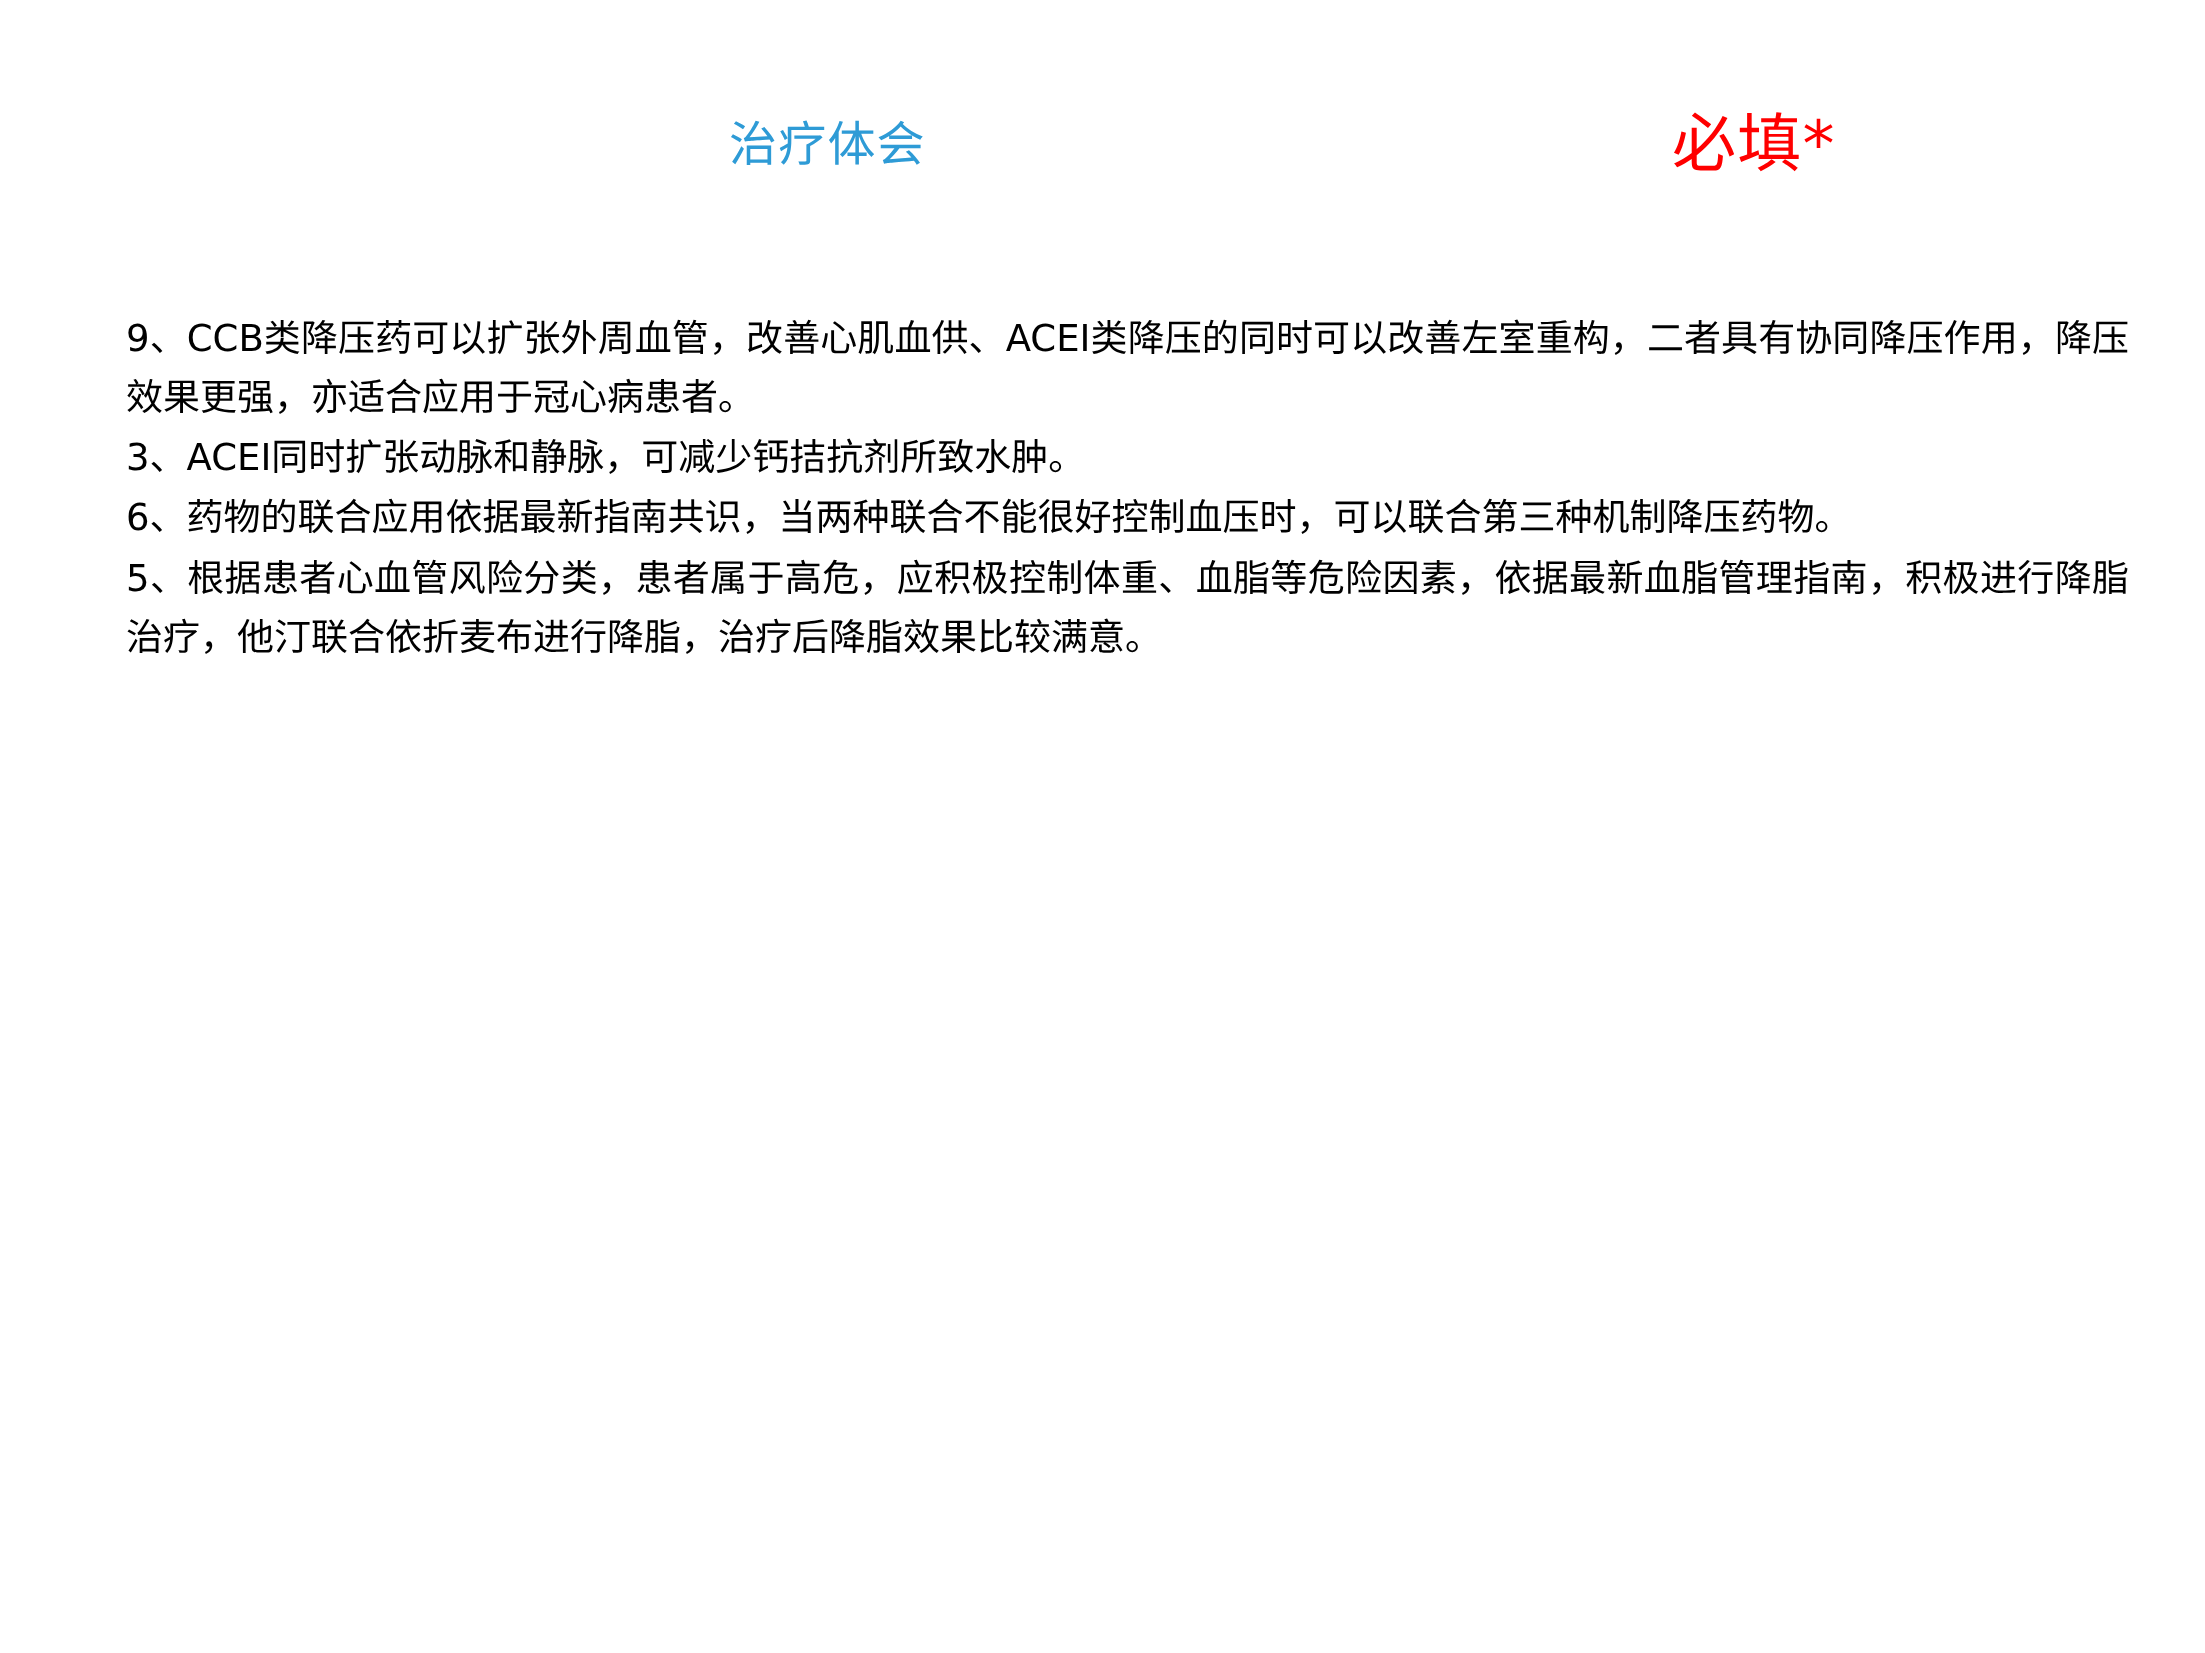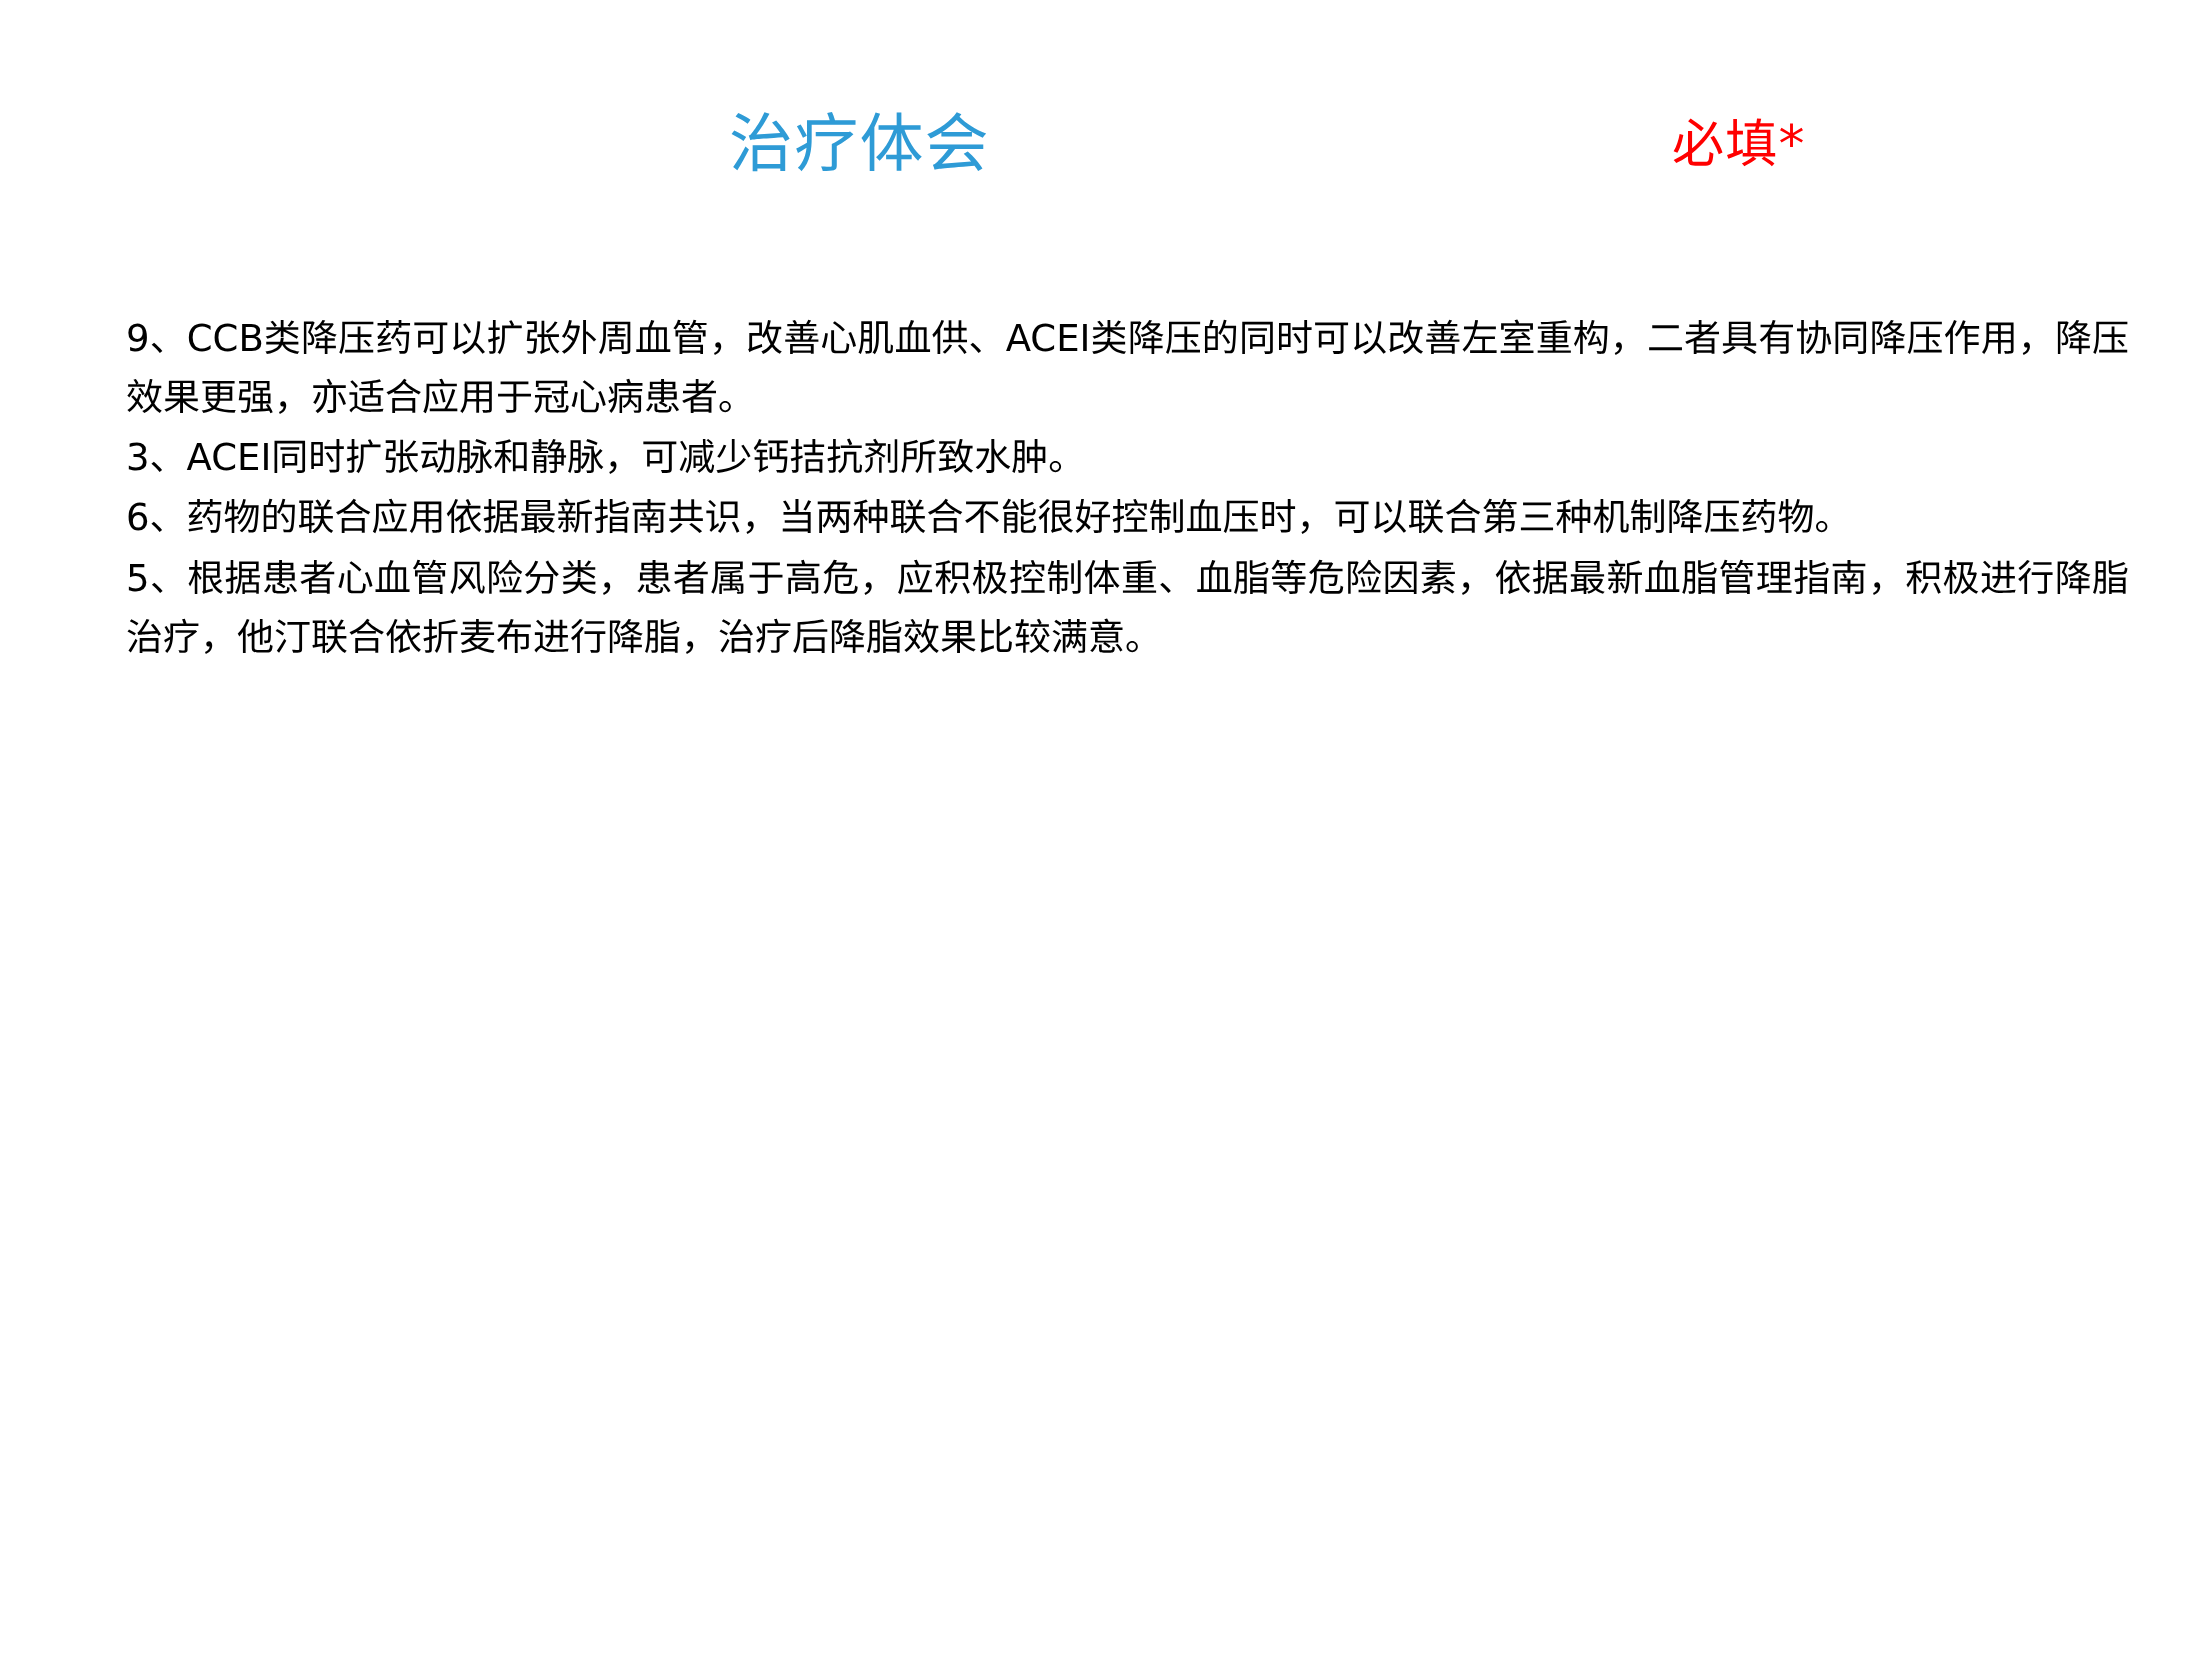--- a/index.html
+++ b/index.html
@@ -26,32 +26,32 @@
     position: absolute;
     top: 104px;
     left: 0;
     width: 2205px;
     height: 86px;
   }
   .title-main {
     position: absolute;
     left: 729px;
     top: 0;
-    font-size: 64px;
+    font-size: 48px;
     line-height: 80px;
     color: #2E9BD6;
     font-weight: 400;
     letter-spacing: 1.2px;
     white-space: nowrap;
   }
   .title-required {
     position: absolute;
     left: 1672px;
     top: 0;
-    font-size: 52px;
+    font-size: 64px;
     line-height: 80px;
     color: #FF0000;
     font-weight: 400;
     letter-spacing: 1.2px;
     white-space: nowrap;
   }
   .body-block {
     position: absolute;
     top: 309px;
     left: 126px;

